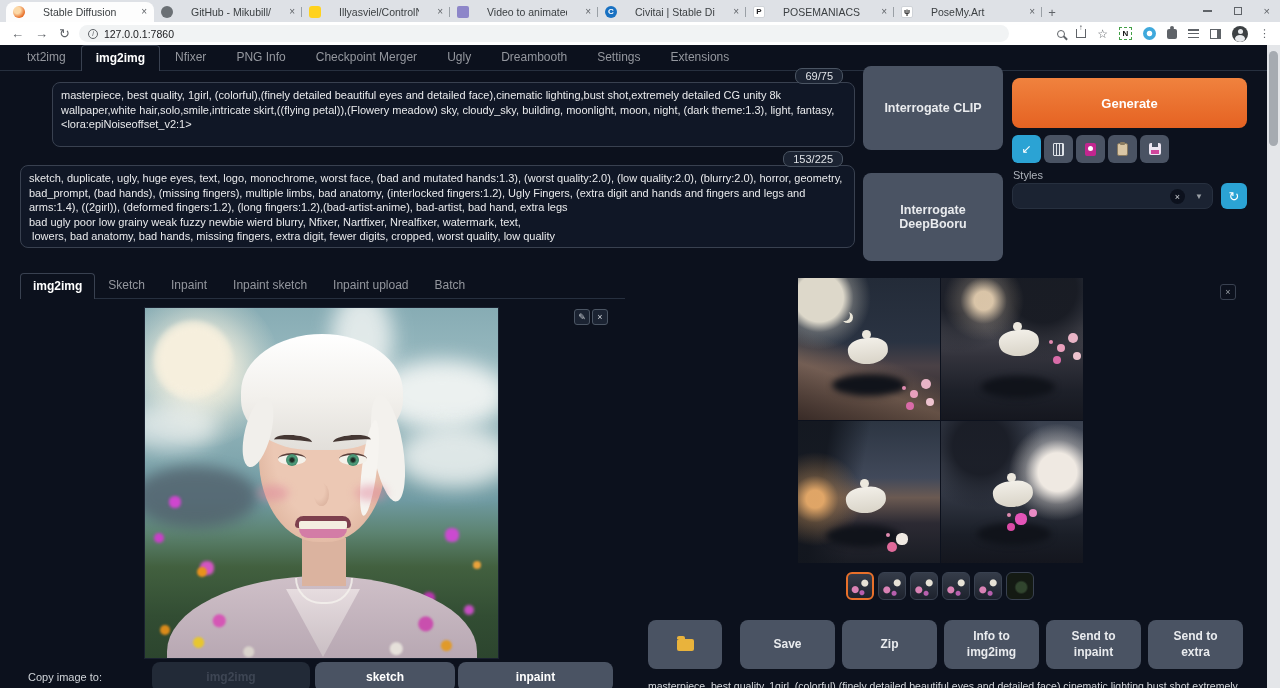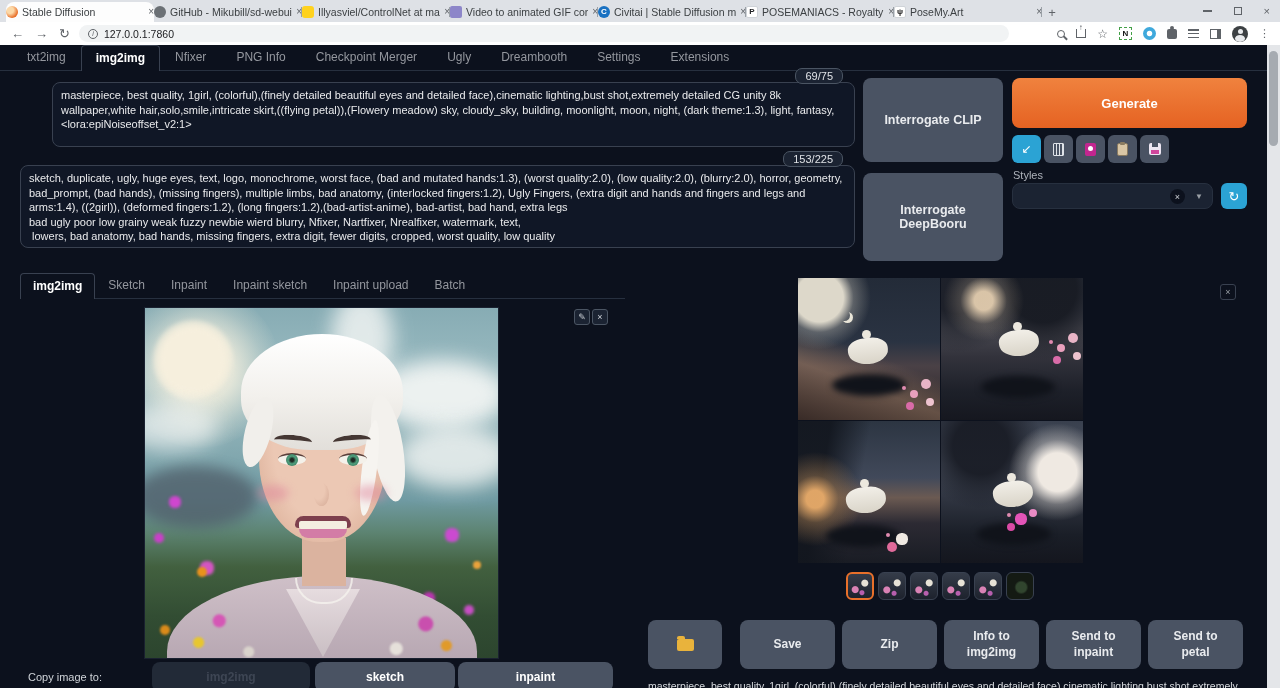--- a/index.html
+++ b/index.html
@@ -3,21 +3,21 @@
 <meta charset="utf-8">
 <style>
   *{margin:0;padding:0;box-sizing:border-box;}
   html,body{width:1280px;height:688px;overflow:hidden;background:#0c111d;}
   #screen{position:relative;width:1280px;height:688px;overflow:hidden;
           font-family:"Liberation Sans",sans-serif;background:#0c111d;}
 
   
   .tabstrip{position:absolute;left:0;top:0;width:1280px;height:22px;background:#dee1e6;}
   .btabs{position:absolute;left:6px;top:2px;height:20px;display:flex;align-items:flex-end;}
-  .btab{width:148px;height:20px;display:flex;align-items:center;gap:4px;padding:0 0;
+  .btab{width:148px;height:20px;display:flex;align-items:center;gap:18px;padding:0 7px;
         border-radius:8px 8px 0 0;font-size:10.5px;color:#3c4043;position:relative;}
   .btab .ttl{flex:1;white-space:nowrap;overflow:hidden;}
   .btab.active{background:#fdfdfd;}
   .btab:not(.active)::after{content:"";position:absolute;right:0;top:5px;height:10px;width:1px;background:#9aa0a6;}
   .tclose{font-size:10px;color:#5f6368;line-height:1;}
   .fav{width:12px;height:12px;border-radius:50%;flex:0 0 auto;display:flex;align-items:center;justify-content:center;
        font-size:8px;font-weight:700;line-height:1;}
   .fav-sd{background:radial-gradient(circle at 35% 35%,#fcd9a8 0 30%,#e8702a 70%);}
   .fav-gh{background:#6b7075;}
   .fav-hf{background:#ffd21e;border-radius:3px;}
@@ -71,21 +71,21 @@
   .ta-wrap.p1{top:37px;width:835px;height:65px;padding-left:32px;}
   .ta-wrap.p2{top:120px;width:835px;height:83px;}
   textarea.ta{width:100%;height:100%;background:#101726;border:1px solid #394150;border-radius:8px;
               color:#e9eaec;font-size:11px;line-height:1.32;padding:5px 8px;resize:none;overflow:hidden;
               font-family:"Liberation Sans",sans-serif;}
   .counter{position:absolute;top:-14px;right:12px;background:#1b2332;border:1px solid #4b5563;
            border-radius:7px;padding:1px 9px;font-size:11px;color:#dfe2e6;z-index:3;}
 
   .gbtn{background:#4a5363;border-radius:8px;color:#e9ebee;font-weight:700;font-size:12.5px;
         display:flex;align-items:center;justify-content:center;text-align:center;}
-  .int-clip{position:absolute;left:863px;top:33px;width:140px;height:84px;}
+  .int-clip{position:absolute;left:863px;top:21px;width:140px;height:84px;}
   .int-db{position:absolute;left:863px;top:128px;width:140px;height:88px;padding:1px 20px;}
   .generate{position:absolute;left:1012px;top:33px;width:235px;height:50px;border-radius:8px;
             background:linear-gradient(180deg,#f0823e,#e56222);color:#fff;font-weight:700;font-size:13px;
             display:flex;align-items:center;justify-content:center;}
   .iconrow{position:absolute;left:1012px;top:90px;display:flex;gap:3px;}
   .ib{width:29px;height:28px;border-radius:6px;background:#4a5363;display:flex;align-items:center;justify-content:center;color:#fff;}
   .ib.blue{background:#2ba3d4;font-size:12px;}
   .ic-trash{width:11px;height:13px;border:1px solid #dfe3e8;border-radius:1px;
             background:repeating-linear-gradient(90deg,transparent 0 2px,#dfe3e8 2px 3px);}
   .ic-card{width:11px;height:13px;background:#c2268f;border-radius:2px;position:relative;}
@@ -454,21 +454,21 @@
         <div class="thumb dark"></div>
       </div>
 
       <div class="abtn ab0">
           <span class="folder-ic"></span>
         </div>
       <div class="abtn ab1">Save</div>
       <div class="abtn ab2">Zip</div>
       <div class="abtn ab3">Info to img2img</div>
       <div class="abtn ab4">Send to inpaint</div>
-      <div class="abtn ab5">Send to petal</div>
+      <div class="abtn ab5">Send to extra</div>
 
       <div class="ginfo">masterpiece, best quality, 1girl, (colorful),(finely detailed beautiful eyes and detailed face),cinematic lighting,bust shot,extremely detailed CG</div>
     </div>
 
   </div>
 
   <div class="sb">
     <div class="sbthumb"></div>
   </div>
 

